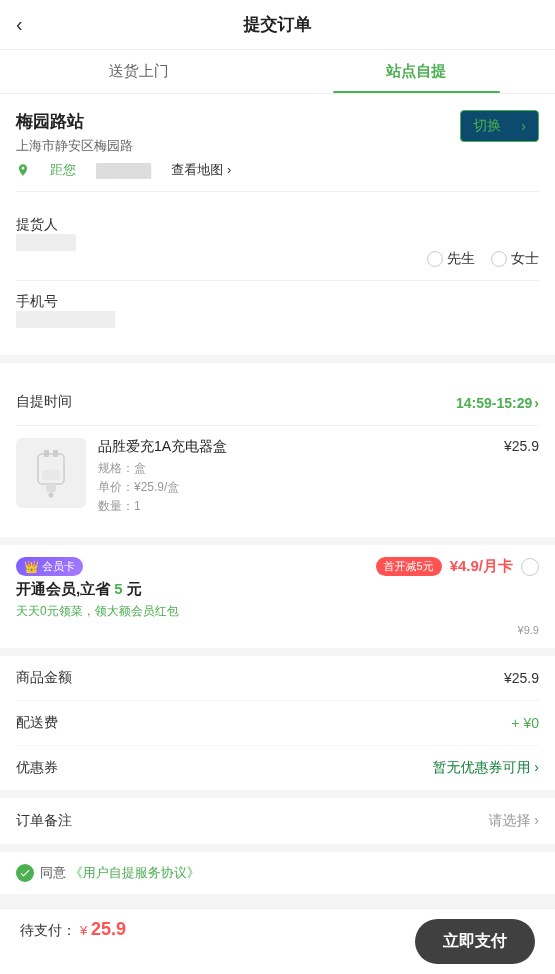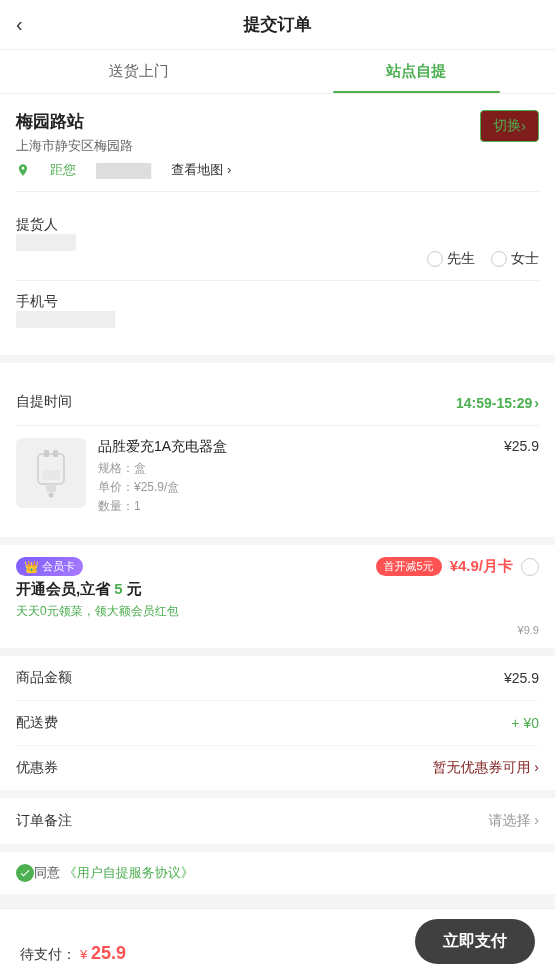--- a/index.html
+++ b/index.html
@@ -96,29 +96,29 @@
       font-size: 13px;
       color: #4caf50;
       gap: 20px;
     }
     .station-distance .map-link {
       color: #333;
     }
     .switch-btn {
       border: 1.5px solid #4caf50;
       color: #4caf50;
-      background: #7f1d1d;
+      background: #0c4a6e;
       border-radius: 4px;
       padding: 6px 12px;
       font-size: 14px;
       cursor: pointer;
       white-space: nowrap;
       display: flex;
       align-items: center;
-      gap: 0;
+      gap: 20px;
       font-weight: 500;
     }
 
     
     .divider {
       height: 1px;
       background: #f0f0f0;
       margin: 12px 0;
     }
 
@@ -310,21 +310,21 @@
       color: #333;
     }
     .price-row-value {
       font-size: 14px;
       color: #333;
     }
     .price-row-value.green {
       color: #4caf50;
     }
     .price-row-value.gray {
-      color: #7f1d1d;
+      color: #15803d;
     }
 
     
     .note-card {
       background: #fff;
       margin-bottom: 8px;
       padding: 0 16px;
     }
     .note-row {
       display: flex;
@@ -343,20 +343,21 @@
       align-items: center;
       gap: 2px;
     }
 
     
     .agreement-row {
       background: #fff;
       padding: 12px 16px;
       display: flex;
       align-items: center;
+      gap: 6px;
       margin-bottom: 70px;
     }
     .agreement-check {
       width: 18px;
       height: 18px;
       border-radius: 50%;
       background: #4caf50;
       display: flex;
       align-items: center;
       justify-content: center;
@@ -374,21 +375,21 @@
       color: #4caf50;
     }
 
     
     .bottom-bar {
       position: fixed;
       bottom: 0;
       width: 555px;
       background: #fff;
       display: flex;
-      align-items: flex-end;
+      align-items: flex-start;
       justify-content: space-between;
       padding: 10px 20px;
       border-top: 1px solid #eee;
       z-index: 100;
     }
     .bottom-amount {
       font-size: 14px;
       color: #333;
     }
     .bottom-amount span.amount-value {

